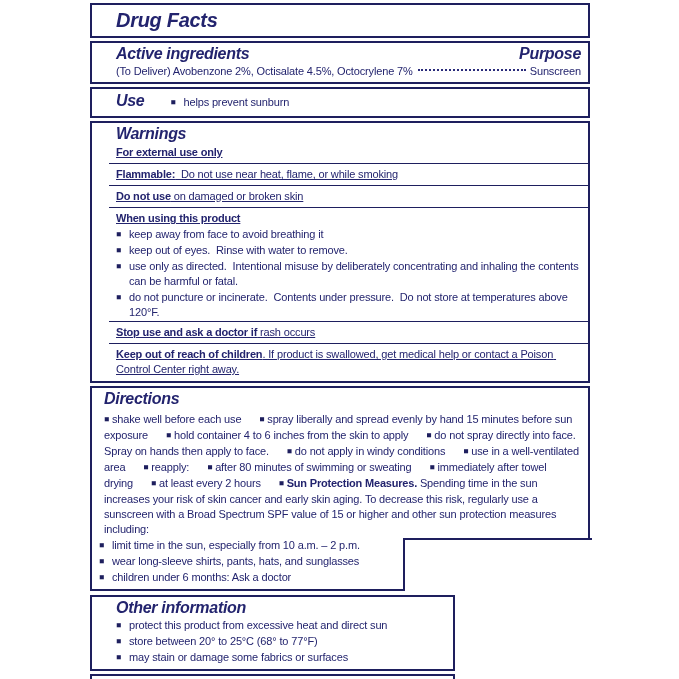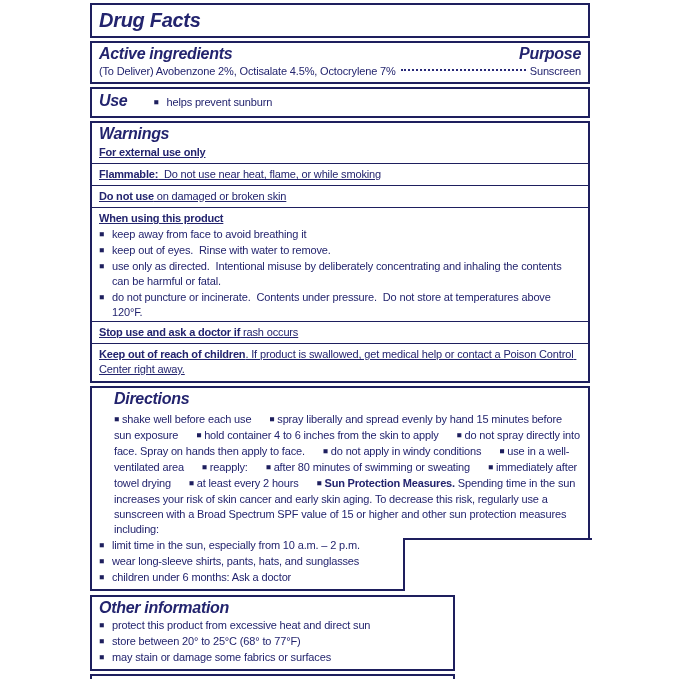--- a/index.html
+++ b/index.html
@@ -7,21 +7,21 @@
     width:679px;height:679px;background:#ffffff;position:relative;
     font-family:"Liberation Sans","DejaVu Sans",sans-serif;
     color:#23246e;
     -webkit-font-smoothing:antialiased;
   }
   .canvas{position:absolute;inset:0;background:#fff;}
   .label{position:absolute;left:90px;top:3px;width:500px;}
 
   .box{
     box-sizing:border-box;border:2px solid #1e1f5e;background:#fff;
-    padding:1px 7px 3px 7px;margin-bottom:3px;width:500px;
+    padding:1px 7px 3px 24px;margin-bottom:3px;width:500px;
   }
   .narrow{width:365px;}
 
   .h1{font-size:20px;line-height:26px;font-weight:bold;font-style:italic;letter-spacing:-0.3px;}
   .h2{font-size:16px;line-height:20px;font-weight:bold;font-style:italic;letter-spacing:-0.3px;}
   .txt{font-size:11px;line-height:15px;letter-spacing:-0.15px;white-space:pre-wrap;}
   .txt b{font-weight:bold;letter-spacing:-0.2px;}
 
   .rule{border-top:1.5px solid #1e1f5e;margin:2px -7px;}
 
@@ -37,38 +37,38 @@
 
   
   .flow{margin-top:3px;}
   .seg{margin-right:15px;}
   .sq-i{font-size:8.5px;color:#1e1f5e;position:relative;top:-1px;margin-right:3px;font-style:normal;}
 
   
   .dir{position:relative;margin-bottom:4px;}
   .dir-top{
     box-sizing:border-box;width:500px;border:2px solid #1e1f5e;border-bottom:none;
-    padding:1px 7px 1px 22px;background:#fff;min-height:131px;
+    padding:1px 7px 1px 12px;background:#fff;min-height:131px;
   }
   .dir-bottom{
     box-sizing:border-box;width:315px;border:2px solid #1e1f5e;border-top:none;
     padding:0 7px 3px 7px;background:#fff;position:relative;
   }
   .step-cap{position:absolute;left:313px;top:0;width:187px;height:2px;background:#1e1f5e;}
 
   .warn-p{margin:0;padding:1px 0;text-decoration:underline;}
   .mt1{margin-top:1px;}
 </style>
 </head>
 <body>
 
 <div class="canvas">
   <div class="label">
 
-    <section class="box" style="padding:2px 7px 3px 7px;">
+    <section class="box" style="padding:2px 7px 3px 24px;">
       <div class="h1"><span>Drug Facts</span></div>
     </section>
 
     <section class="box">
       <div class="head-row">
         <span class="h2"><span>Active ingredients</span></span>
         <span class="h2"><span>Purpose</span></span>
       </div>
       <div class="ing-row txt">
         <span><span>(To Deliver) Avobenzone 2%, Octisalate 4.5%, Octocrylene 7%</span></span>

